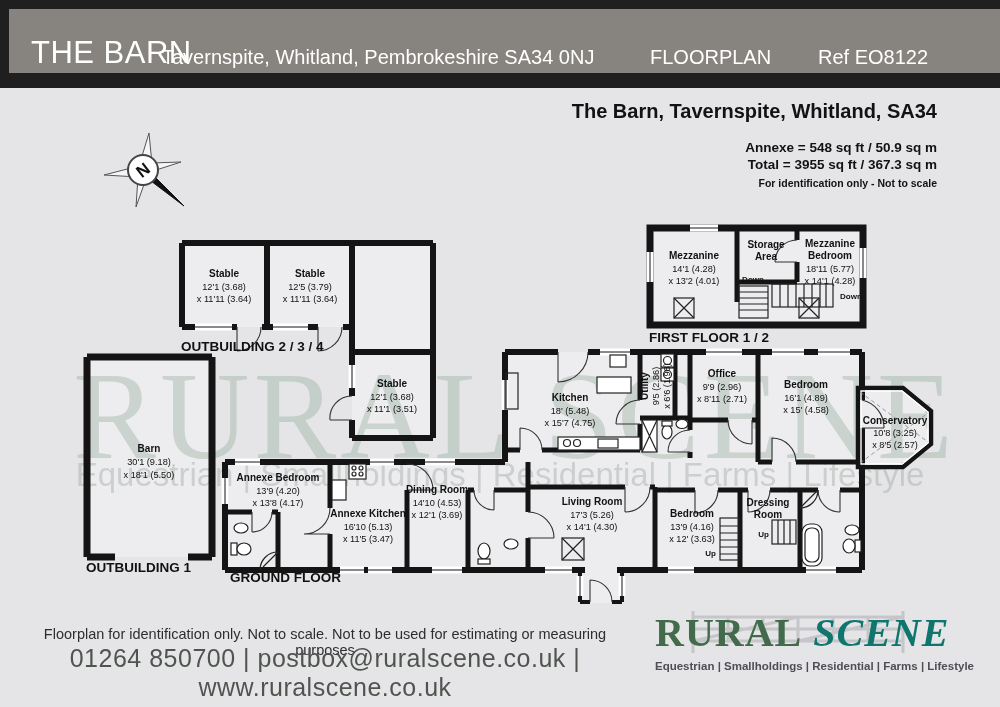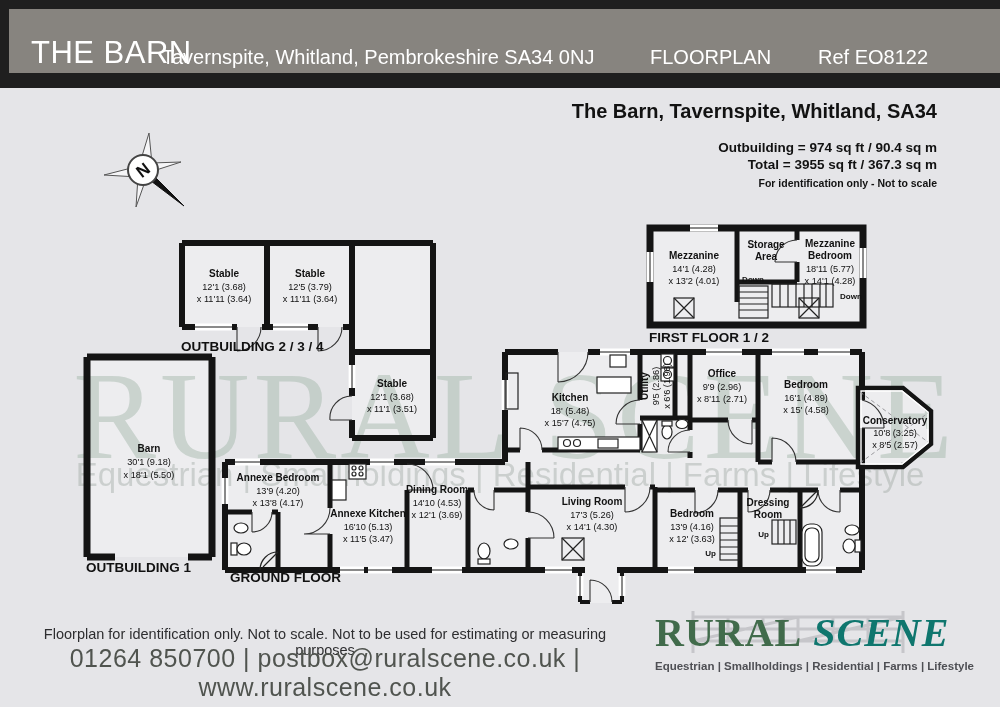--- a/index.html
+++ b/index.html
@@ -62,21 +62,21 @@
   <div id="topstrip"></div>
   <div id="header">
     <div class="t" id="h-title">THE BARN</div>
     <div class="t" id="h-address">Tavernspite, Whitland, Pembrokeshire SA34 0NJ</div>
     <div class="t" id="h-floorplan">FLOORPLAN</div>
     <div class="t" id="h-ref">Ref EO8122</div>
   </div>
 
   <div id="summary">
     <div class="title">The Barn, Tavernspite, Whitland, SA34</div>
-    <div class="line">Outbuilding = 974 sq ft / 90.4 sq m</div>
+    <div class="line">Annexe = 548 sq ft / 50.9 sq m</div>
     <div class="line">Total = 3955 sq ft / 367.3 sq m</div>
     <div class="note">For identification only - Not to scale</div>
   </div>
 
   <svg id="plan" width="1000" height="707" viewBox="0 0 1000 707">
 
     <g>
       <rect class="rfill" x="650" y="228" width="213" height="97"></rect>
       <rect class="rfill" x="182" y="243" width="251" height="84"></rect>
       <rect class="rfill" x="352" y="243" width="81" height="195"></rect>

